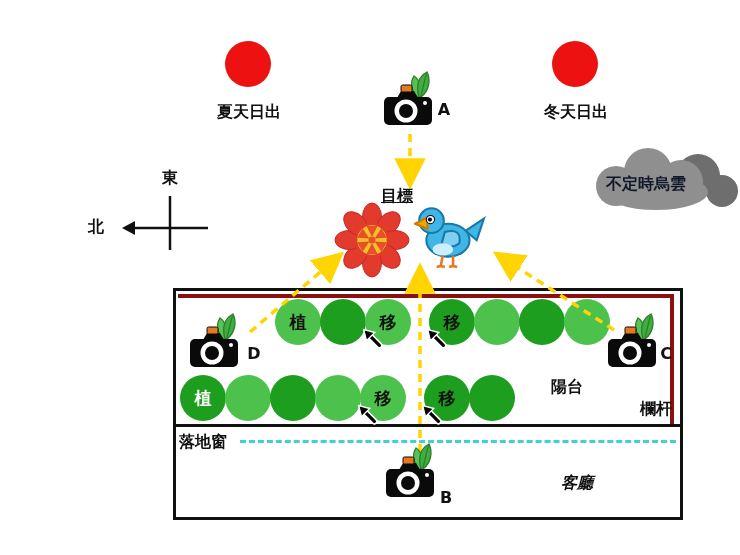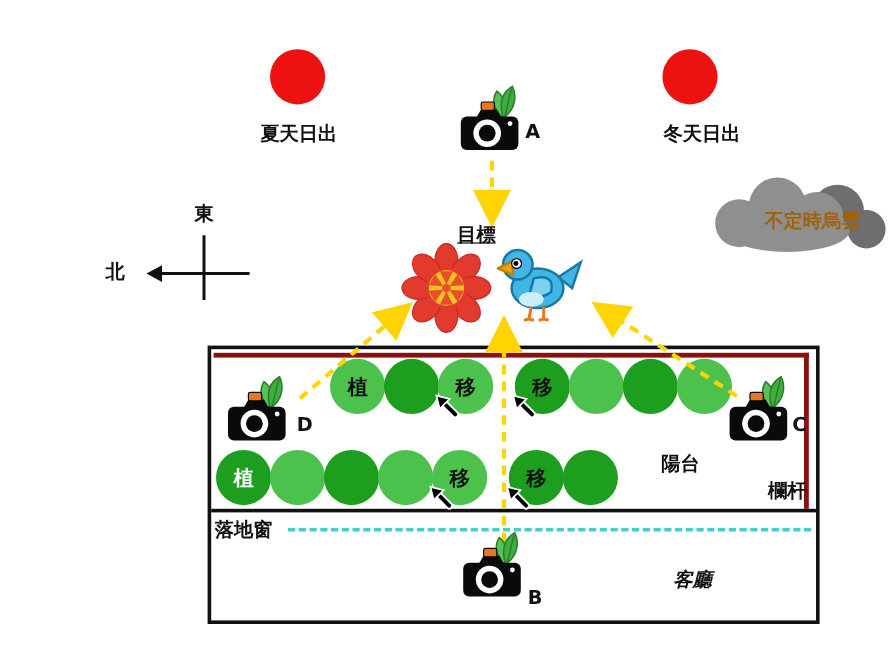--- a/index.html
+++ b/index.html
@@ -6,40 +6,40 @@
   .canvas{
     position:relative;width:740px;height:555px;background:#fff;overflow:hidden;
     font-family:"DejaVu Sans","Liberation Sans",sans-serif;color:#111;margin-left:48px;
   }
   .lbl{position:absolute;font-weight:700;font-size:16px;text-align:center;z-index:7;white-space:nowrap;}
   
   .sun{position:absolute;width:46px;height:46px;border-radius:50%;background:var(--sun,#ee1111);z-index:2;}
   .sun-summer{left:177px;top:41px;}
   .sun-winter{left:504px;top:41px;}
   .lbl-summer{left:160px;top:102px;width:82px;}
-  .lbl-winter{left:487px;top:102px;width:82px;text-align:right;}
+  .lbl-winter{left:487px;top:102px;width:82px;}
   
   .cam{position:absolute;width:60px;height:60px;z-index:6;}
   .cam-a{left:332px;top:70px;}
   .cam-b{left:334px;top:442px;}
   .cam-c{left:556px;top:312px;}
   .cam-d{left:138px;top:312px;}
   .lbl-cam-a{left:386px;top:100px;width:20px;}
   .lbl-cam-b{left:388px;top:488px;width:20px;}
   .lbl-cam-c{left:608px;top:344px;width:20px;}
   .lbl-cam-d{left:196px;top:344px;width:20px;}
   
   .lbl-target{left:314px;top:186px;width:70px;text-decoration:underline;}
   .flower{position:absolute;left:284px;top:200px;width:80px;height:80px;z-index:2;}
   .bird{position:absolute;left:366px;top:198px;width:72px;height:72px;z-index:2;}
   
   .cloud-svg{position:absolute;left:538px;top:146px;width:156px;height:68px;z-index:1;}
   .cloud-main{fill:var(--cloud,#8f8f8f);}
   .cloud-dark{fill:#6e6e6e;}
-  .lbl-cloud{left:574px;top:174px;width:110px;color:#a16207;text-align:center;z-index:2;}
+  .lbl-cloud{left:558px;top:174px;width:110px;color:#0f172a;text-align:left;z-index:2;}
   
   .compass-svg{position:absolute;left:70px;top:192px;width:100px;height:66px;z-index:1;}
   .compass-svg .line{stroke:#111;stroke-width:2.5;fill:none;}
   .compass-svg .head{fill:#111;}
   .lbl-east{left:104px;top:168px;width:36px;}
   .lbl-north{left:30px;top:217px;width:36px;}
   
   .room{position:absolute;left:125px;top:288px;width:504px;height:226px;border:3px solid #111;background:#fff;z-index:1;}
   .railing-top{position:absolute;left:2px;right:6px;top:3px;height:4px;background:var(--railing,#8b1111);}
   .railing-right{position:absolute;right:6px;top:3px;width:4px;height:130px;background:var(--railing,#8b1111);}

